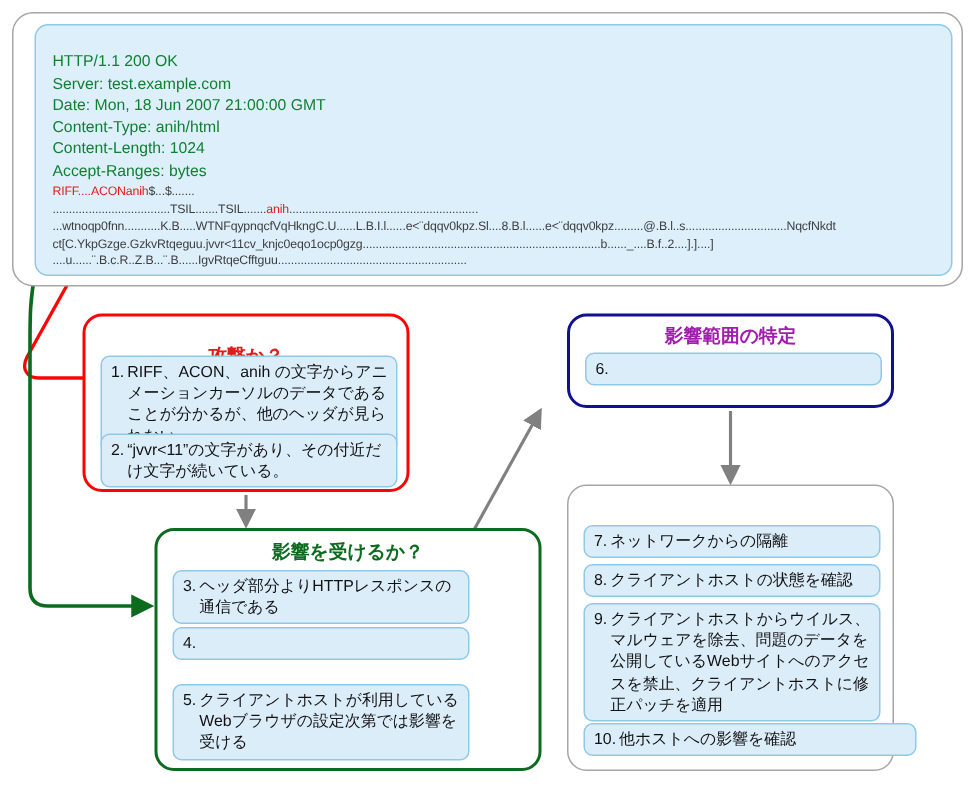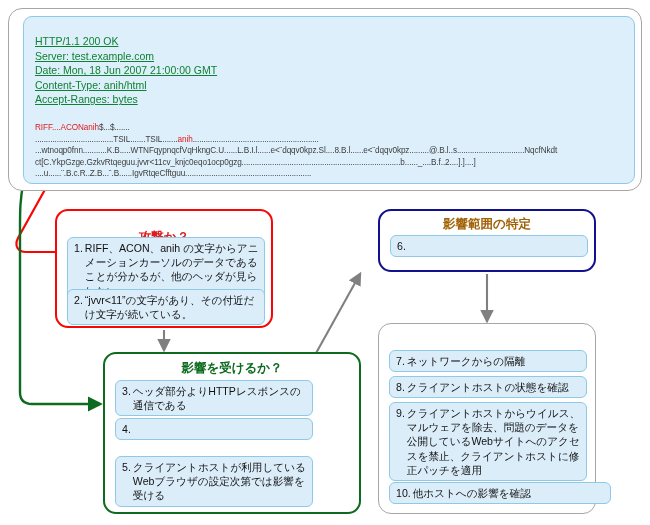--- a/index.html
+++ b/index.html
@@ -48,21 +48,20 @@
     color: #000000;
     letter-spacing: 0px;
   }
   .http-headers {
     position: absolute;
     left: 26px; top: 25px;
     font-size: 10.5px;
     line-height: 14.6px;
     color: #108033;
     white-space: pre;
-    text-decoration: underline;
   }
   .binary-block {
     position: absolute;
     left: 26px; top: 113px;
     font-size: 8.2px;
     line-height: 11.6px;
     color: #2a2a2a;
     white-space: pre;
     letter-spacing: -0.1px;
   }
@@ -122,21 +121,21 @@
   #box-affected .item-3 { left: 10px; top: 26px; width: 198px; }
   #box-affected .item-4 { left: 10px; top: 64px; width: 198px; }
   #box-affected .item-5 { left: 10px; top: 102px; width: 198px; }
 
   
   #box-scope {
     left: 378px; top: 209px;
     width: 218px; height: 63px;
     border: 2.2px solid #11118f;
   }
-  #box-scope .group-title { top: 5px; color: #a16207; }
+  #box-scope .group-title { top: 5px; color: #a21caf; }
   #box-scope .item-6 { left: 10px; top: 24px; width: 198px; }
 
   
   #box-measures {
     left: 378px; top: 323px;
     width: 218px; height: 191px;
     border: 1.6px solid #a6a6a6;
   }
   #box-measures .group-title { top: 6px; color: #000000; }
   #box-measures .item-7  { left: 10px; top: 26px; width: 198px; }
@@ -170,21 +169,21 @@
 
     <path d="M164,330 L164,350" stroke="#808080" stroke-width="2.1" fill="none" marker-end="url(#ah-gray)"></path>
 
     <path d="M280,418 L360,274" stroke="#808080" stroke-width="2.1" fill="none" marker-end="url(#ah-gray)"></path>
 
     <path d="M487,274 L487,321" stroke="#808080" stroke-width="2.1" fill="none" marker-end="url(#ah-gray)"></path>
   </svg>
 
   <div class="capture-outer">
     <div class="capture-inner"></div>
-    <div class="http-headers" id="http-headers"><div>HTTP/1.1 200 OK</div><div>Server: test.example.com</div><div>Date: Mon, 18 Jun 2007 21:00:00 GMT</div><div>Content-Type: anih/html</div><div>Accept-Ranges: bytes</div></div>
+    <div class="http-headers" id="http-headers"><div>HTTP/1.1 200 OK</div><div>Server: test.example.com</div><div>Date: Mon, 18 Jun 2007 21:00:00 GMT</div><div>Content-Type: anih/html</div><div>Content-Length: 1024</div><div>Accept-Ranges: bytes</div></div>
     <div class="binary-block" id="binary-block"><div class="bin-line"><span class="bin-red">RIFF....</span><span class="bin-red">ACON</span><span class="bin-red">anih</span><span class="bin-gray">$...$.......</span></div><div class="bin-line"><span class="bin-gray">....................................TSIL.......TSIL.......</span><span class="bin-red">anih</span><span class="bin-gray">..........................................................</span></div><div class="bin-line"><span class="bin-gray">...wtnoqp0fnn...........K.B.....WTNFqypnqcfVqHkngC.U......L.B.I.l......e&lt;¨dqqv0kpz.Sl....8.B.l......e&lt;¨dqqv0kpz.........@.B.l..s...............................NqcfNkdt</span></div><div class="bin-line"><span class="bin-gray">ct[C.YkpGzge.GzkvRtqeguu.jvvr&lt;11cv_knjc0eqo1ocp0gzg.........................................................................b......_....B.f..2....].]....]</span></div><div class="bin-line"><span class="bin-gray">....u......¨.B.c.R..Z.B...¨.B......IgvRtqeCfftguu..........................................................</span></div></div>
   </div>
 
   <div class="group-box" id="box-attack">
     <div class="group-title">攻撃か？</div>
     <div class="item item-1">
       <span class="num">1.</span>
       <span class="txt">RIFF、ACON、anih の文字からアニメーションカーソルのデータであることが分かるが、他のヘッダが見られない。</span>
     </div>
     <div class="item item-2">

